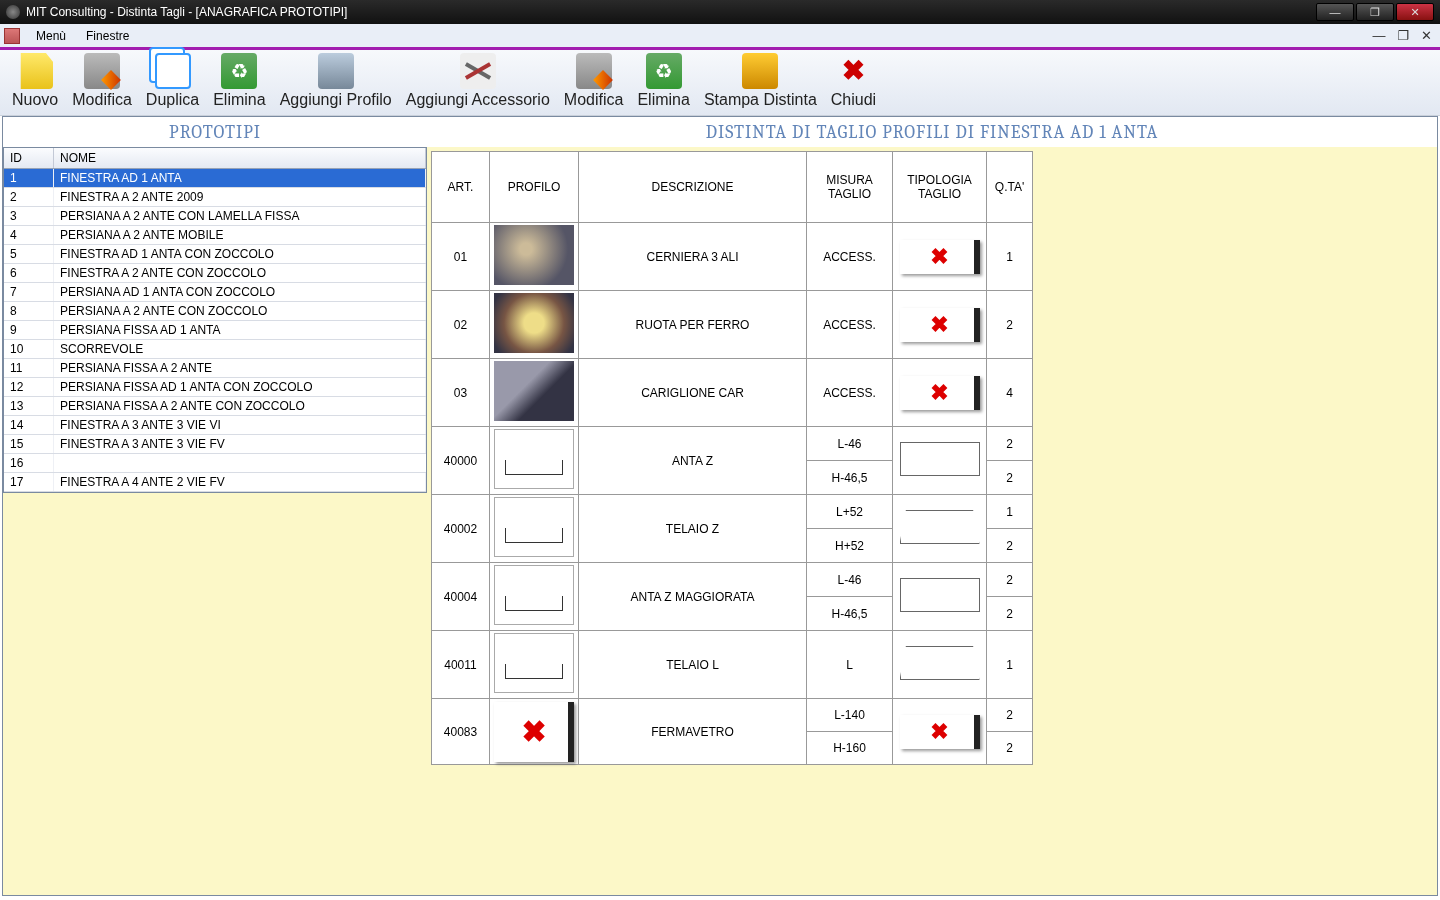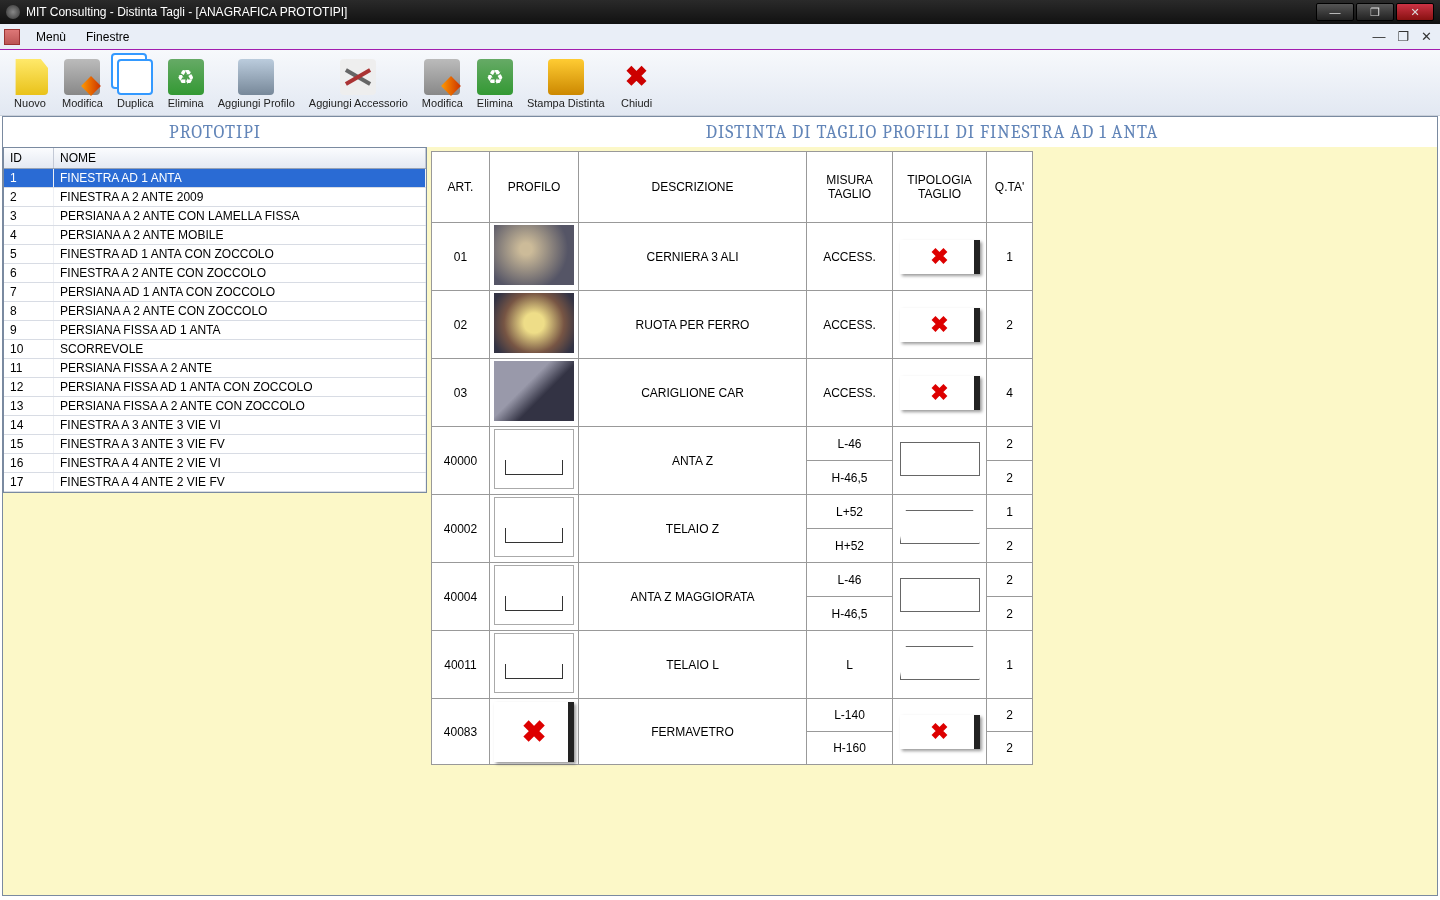--- a/index.html
+++ b/index.html
@@ -7,29 +7,29 @@
   
   
   .titlebar { background: linear-gradient(#2a2a2a, #111); color: #fff; height: 24px; display: flex; align-items: center; padding: 0 6px; font-size: 12px; }
   .titlebar .app-icon { width:14px; height:14px; background: radial-gradient(circle,#888,#333); border-radius:50%; margin-right:6px;}
   .titlebar .title { flex:1; }
   .winbtns { display:flex; gap:2px; }
   .winbtn { width:38px; height:18px; background:linear-gradient(#555,#222); border:1px solid #000; border-radius:2px; display:flex; align-items:center; justify-content:center; color:#ddd; font-size:11px;}
   .winbtn.close { background:linear-gradient(#c34,#811); }
   
   
-  .menubar { background:#e9eef7; border-bottom:1px solid #a21caf; height:26px; display:flex; align-items:center; padding:0 4px; gap:4px;}
+  .menubar { background:#e9eef7; border-bottom:3px solid #a21caf; height:26px; display:flex; align-items:center; padding:0 4px; gap:4px;}
   .menubar .icon-sm { width:16px; height:16px; background:linear-gradient(#d77,#b55); border:1px solid #933; display:inline-block; margin-right:4px;}
   .menubar .mitem { padding:2px 8px; cursor:default;}
   .menubar .spacer{ flex:1;}
   .menubar .mdictl { padding:0 4px; color:#333; font-size:13px; cursor:default;}
   
   
   .toolbar { background:linear-gradient(#f7f9fc,#e2e8f2); height:66px; display:flex; align-items:flex-end; padding:4px 6px; gap:2px; border-bottom:1px solid #c9d0da;}
-  .tbtn { display:flex; flex-direction:column; align-items:center; justify-content:flex-end; padding:2px 6px; font-size:11px; color:#222; min-width:48px;}
+  .tbtn { display:flex; flex-direction:column; align-items:center; justify-content:flex-end; padding:2px 6px; font-size:16px; color:#222; min-width:48px;}
   .tbtn .ticon { width:36px; height:36px; margin-bottom:2px; border-radius:4px;}
   .ic-new { background:linear-gradient(#ffe96a,#e9c21a); clip-path:polygon(10% 0,80% 0,100% 25%,100% 100%,10% 100%);}
   .ic-edit { background:linear-gradient(#bbb,#888); position:relative;}
   .ic-edit::after{content:"";position:absolute;right:2px;bottom:2px;width:14px;height:14px;background:linear-gradient(45deg,#f90,#c30);transform:rotate(45deg);}
   .ic-dup { background:#fff; border:2px solid #39f; box-shadow: -6px -6px 0 -2px #fff, -6px -6px 0 0 #39f;}
   .ic-del { background:linear-gradient(#6a6,#393); border-radius:4px 4px 0 0; position:relative;}
   .ic-del::before{content:"♻";position:absolute;inset:0;display:flex;align-items:center;justify-content:center;color:#fff;font-size:20px;}
   .ic-profile { background:linear-gradient(#bcd,#789);}
   .ic-access { background:#eee; position:relative;}
   .ic-access::after{content:"";position:absolute;left:4px;top:16px;width:28px;height:4px;background:#a33;transform:rotate(-30deg);}
@@ -214,21 +214,20 @@
             <div class="lg-row">
               <div class="lg-id">14</div>
               <div class="lg-nome">FINESTRA A 3 ANTE 3 VIE VI</div>
             </div>
             <div class="lg-row">
               <div class="lg-id">15</div>
               <div class="lg-nome">FINESTRA A 3 ANTE 3 VIE FV</div>
             </div>
             <div class="lg-row">
               <div class="lg-id">16</div>
-              <div class="lg-nome">FINESTRA A 4 ANTE 2 VIE VI</div>
             </div>
             <div class="lg-row">
               <div class="lg-id">17</div>
               <div class="lg-nome">FINESTRA A 4 ANTE 2 VIE FV</div>
             </div>
           </div>
       </div>
     </div>
   </div>
   <div class="rightpane">

